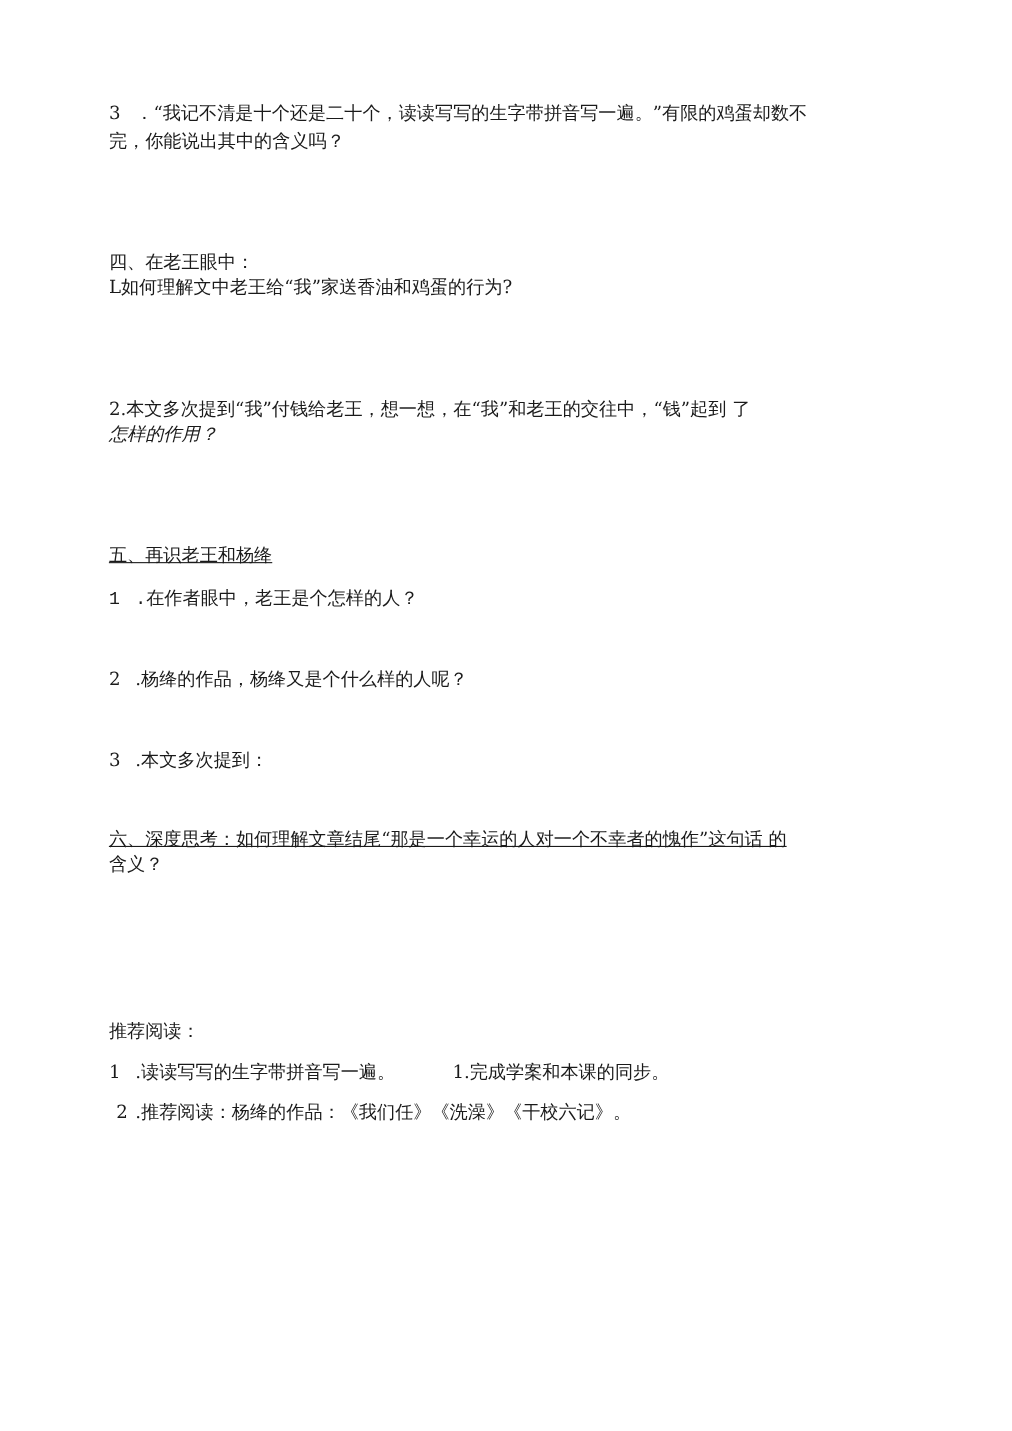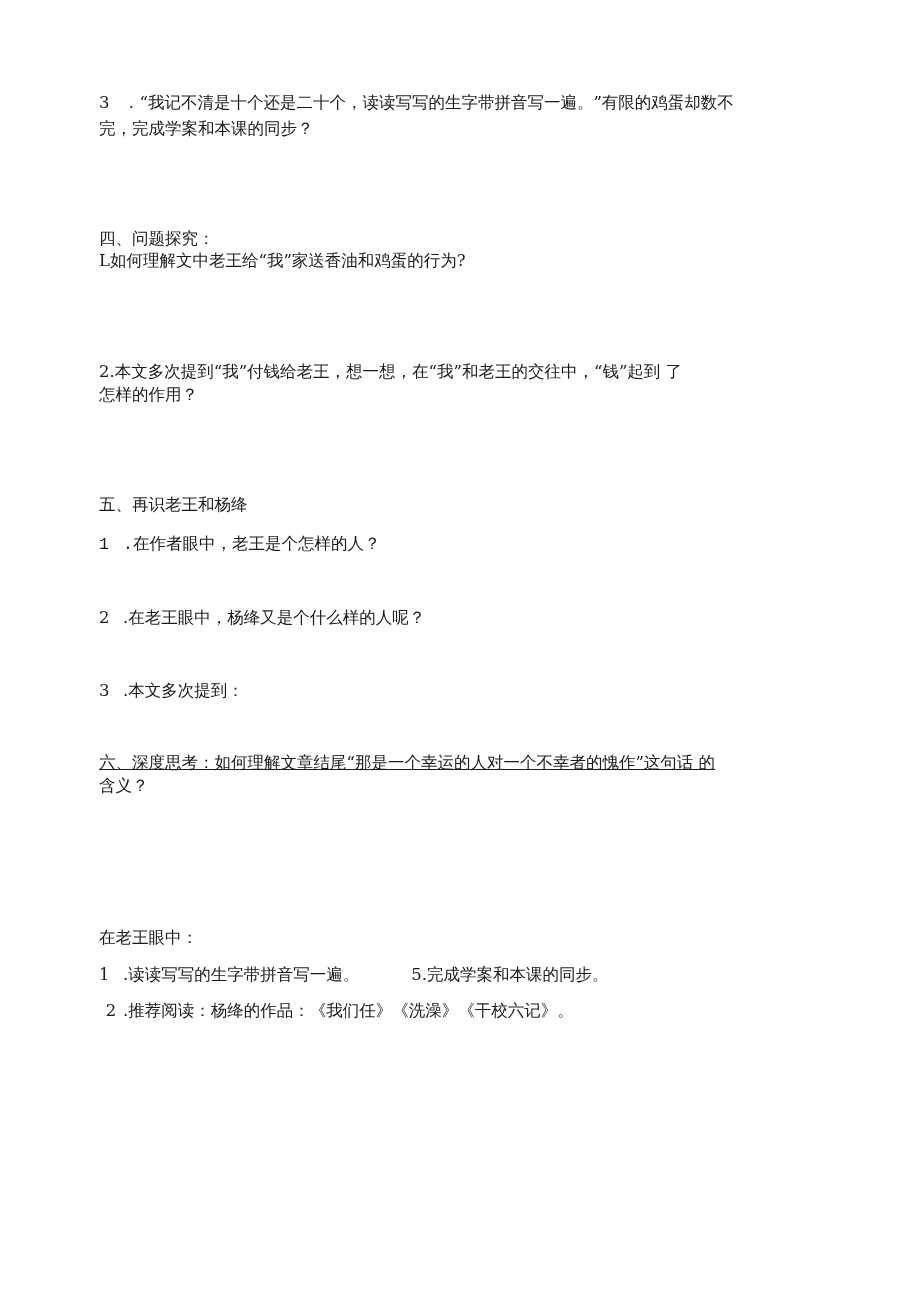--- a/index.html
+++ b/index.html
@@ -32,45 +32,45 @@
     }
   </style>
 </head>
 <body>
 
 <div>
 
   <div class="line" style="top:92px;">
     <span class="num">3</span><span>．“我记不清是十个还是二十个，读读写写的生字带拼音写一遍。”有限的鸡蛋却数不</span>
   </div>
-  <div class="line" style="top:118px;">完，完成学案和本课的同步？</div>
+  <div class="line" style="top:118px;">完，你能说出其中的含义吗？</div>
 
-  <div class="line" style="top:228px;">四、问题探究：</div>
+  <div class="line" style="top:228px;">四、在老王眼中：</div>
   <div class="line" style="top:250px;">L如何理解文中老王给“我”家送香油和鸡蛋的行为?</div>
 
   <div class="line" style="top:361px;">2.本文多次提到“我”付钱给老王，想一想，在“我”和老王的交往中，“钱”起到 了</div>
-  <div class="line" style="top:384px;">怎样的作用？</div>
+  <div class="line" style="top:384px;font-style:italic;">怎样的作用？</div>
 
-  <div class="line" style="top:494px;">五、再识老王和杨绛</div>
+  <div class="line" style="top:494px;text-decoration:underline;">五、再识老王和杨绛</div>
 
   <div class="line" style="top:534px;font-family:Liberation Mono, monospace;">
     <span class="num">1</span><span>.在作者眼中，老王是个怎样的人？</span>
   </div>
   <div class="line" style="top:607px;">
-    <span class="num">2</span><span>.在老王眼中，杨绛又是个什么样的人呢？</span>
+    <span class="num">2</span><span>.杨绛的作品，杨绛又是个什么样的人呢？</span>
   </div>
   <div class="line" style="top:680px;">
     <span class="num">3</span><span>.本文多次提到：</span>
   </div>
 
   <div class="line" style="top:752px;text-decoration:underline;">六、深度思考：如何理解文章结尾“那是一个幸运的人对一个不幸者的愧作”这句话 的</div>
   <div class="line" style="top:775px;">含义？</div>
 
-  <div class="line" style="top:927px;">在老王眼中：</div>
+  <div class="line" style="top:927px;">推荐阅读：</div>
 
   <div class="line" style="top:964px;">
-    <span class="num">1</span><span>.读读写写的生字带拼音写一遍。</span><span class="gap"></span><span>5.完成学案和本课的同步。</span>
+    <span class="num">1</span><span>.读读写写的生字带拼音写一遍。</span><span class="gap"></span><span>1.完成学案和本课的同步。</span>
   </div>
   <div class="line" style="top:1000px;text-align:center;">
     <span class="num">2</span><span>.推荐阅读：杨绛的作品：《我们任》《洗澡》《干校六记》。</span>
   </div>
 
 </div>
 
 </body></html>

